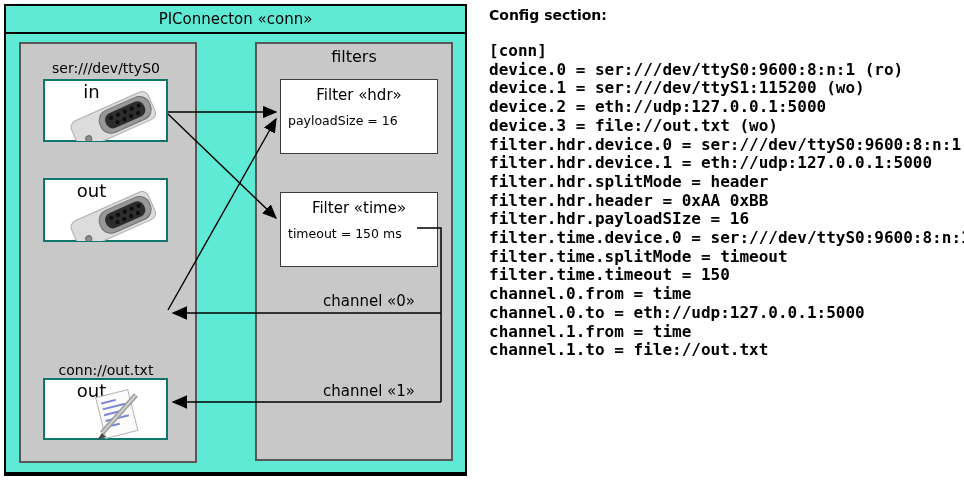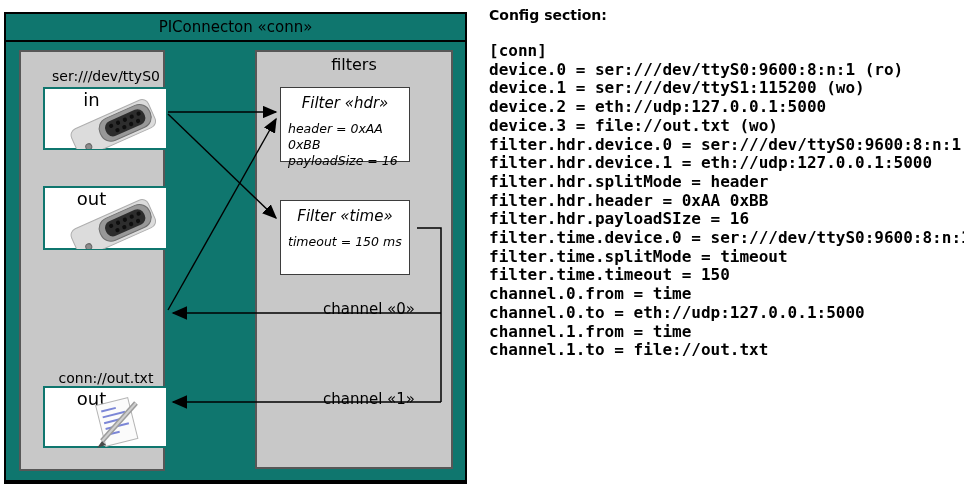--- a/index.html
+++ b/index.html
@@ -1,46 +1,46 @@
 <!DOCTYPE html>
 <html><head>
 <meta charset="utf-8">
 <style>
   html,body { margin:0; padding:0; background:#ffffff; }
   body { width:964px; height:484px; position:relative; overflow:hidden;
          font-family:"DejaVu Sans", sans-serif; color:#000; }
 
   
-  .panel { position:absolute; left:4px; top:12px; width:463px; height:472px;
+  .panel { position:absolute; left:4px; top:4px; width:463px; height:472px;
            box-sizing:border-box; border:2px solid #000; border-bottom-width:4px;
-           background:#0f766e; }
+           background:#5eead4; }
   .dg-title { height:26px; line-height:27px; text-align:center;
               border-bottom:2px solid #000; font-size:15px; }
 
   
   .group { position:absolute; box-sizing:border-box; background:#c8c8c8;
            border:2px solid #575757; }
-  .devices-group { left:13px; top:36px; width:146px; height:421px; }
+  .devices-group { left:13px; top:36px; width:178px; height:421px; }
   .filters-group { left:249px; top:36px; width:198px; height:419px; }
   .filters-title { text-align:center; font-size:16px; margin-top:3px; }
 
   
   .dev-label { position:absolute; left:0; width:170px; text-align:center;
                font-size:14px; height:16px; line-height:16px; }
   .dev-label.small { font-size:13px; }
   .dev-box { position:absolute; left:22px; width:125px; box-sizing:border-box;
              background:#fff; border:2px solid #0f766e; }
   .dev-dir { position:absolute; top:1px; left:0; width:100%; text-align:center;
              font-size:18px; line-height:20px; padding-right:28px; box-sizing:border-box; }
   .dev-dir.left { text-align:left; padding:0 0 0 5px; }
   .dev-icon { position:absolute; }
 
   
-  .filter-box { position:absolute; left:23px; width:130px; height:75px;
-                box-sizing:border-box; background:#fff; border:1.5px solid #3d3d3d;font-style:italic; }
+  .filter-box { position:absolute; left:23px; width:158px; height:75px;
+                box-sizing:border-box; background:#fff; border:1.5px solid #3d3d3d; }
   .filter-title { text-align:center; font-size:15px; padding-top:6px; line-height:18px; }
   .filter-attrs { margin:9px 0 0 7px; font-size:12.5px; line-height:16px; }
 
   .channel-label { position:absolute; right:36px; font-size:15px; height:16px;
                    line-height:16px; white-space:nowrap; }
 
   
   .overlay { position:absolute; left:0; top:0; width:964px; height:484px;
              pointer-events:none; z-index:5; }
 
@@ -123,21 +123,20 @@
       </svg>
     </div>
   </div>
 
   <div class="group filters-group">
     <div class="filters-title">filters</div>
 
     <div class="filter-box" style="top:35px">
       <div class="filter-title">Filter «hdr»</div>
       <div class="filter-attrs">
-        <div>header = 0xAA 0xBB</div>
         <div>payloadSize = 16</div>
       </div>
     </div>
 
     <div class="filter-box" style="top:148px">
       <div class="filter-title">Filter «time»</div>
       <div class="filter-attrs">
         <div>timeout = 150 ms</div>
       </div>
     </div>

